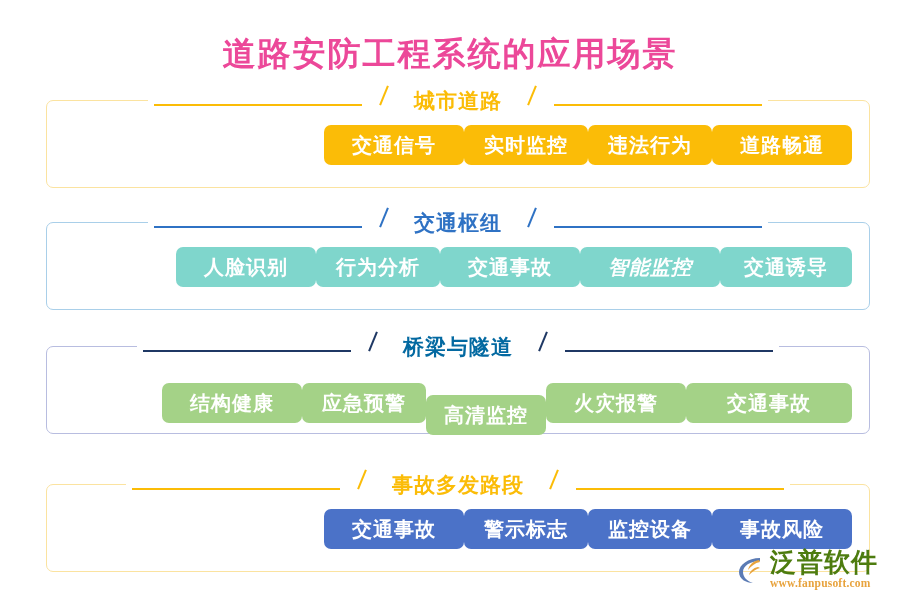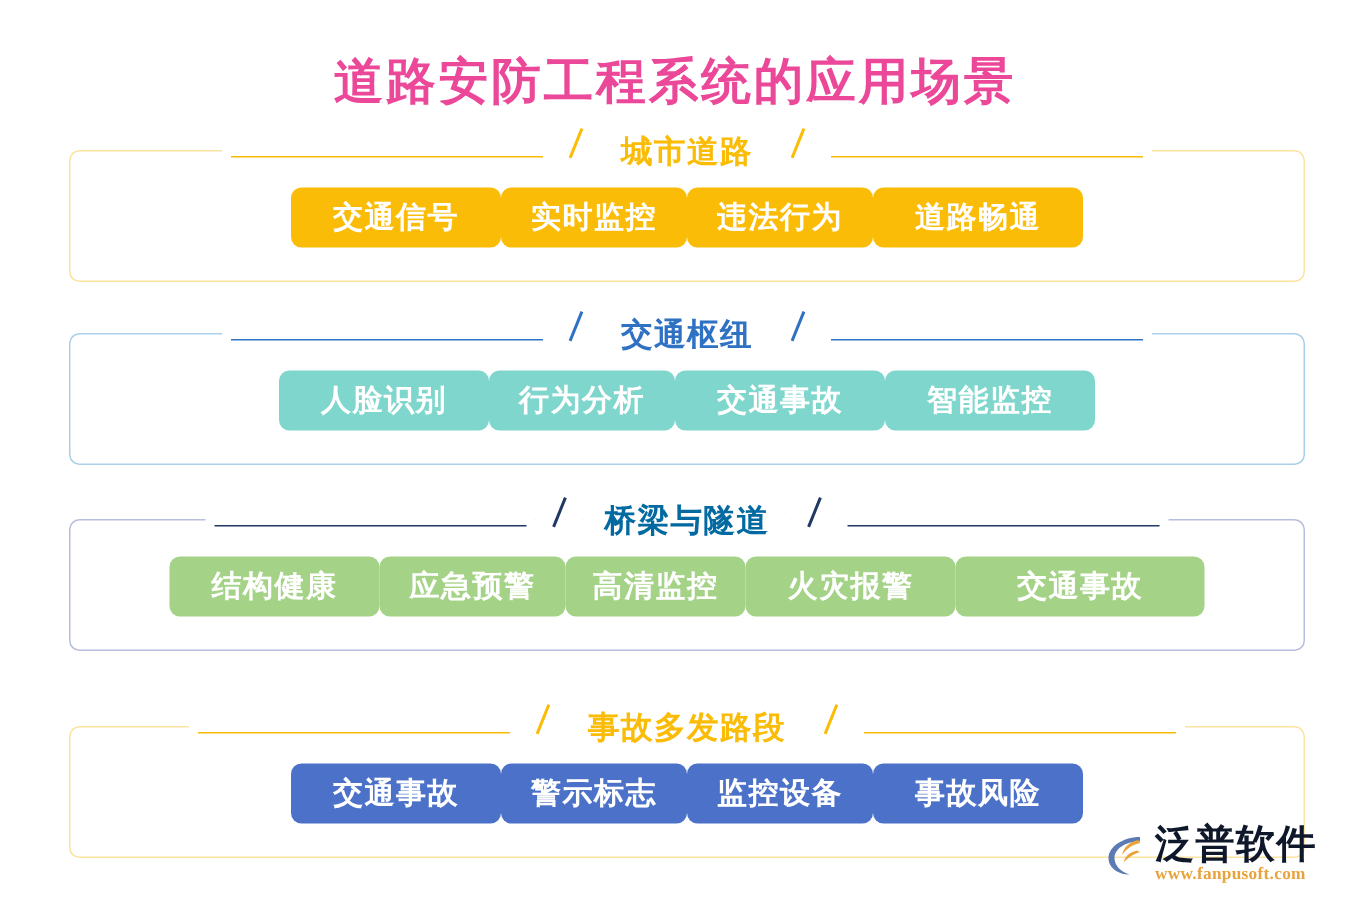--- a/index.html
+++ b/index.html
@@ -79,21 +79,21 @@
     line-height: 30px;
   }
 
   
   .tag-row {
     position: absolute;
     left: 17px;
     right: 17px;
     top: 24px;
     display: flex;
-    justify-content: center;
+    justify-content: flex-end;
     align-items: center;
   }
   .tag {
     height: 40px;
     line-height: 40px;
     border-radius: 7px;
     text-align: center;
     color: #ffffff;
     font-size: 20px;
     font-weight: bold;
@@ -106,26 +106,26 @@
   
   .s1 .tag:nth-child(1) { width: 140px; }
   .s1 .tag:nth-child(2) { width: 124px; }
   .s1 .tag:nth-child(3) { width: 124px; }
   .s1 .tag:nth-child(4) { width: 140px; }
   .s1 .tag:nth-child(5) { width: 166px; }
 
   .s2 .tag:nth-child(1) { width: 140px; }
   .s2 .tag:nth-child(2) { width: 124px; }
   .s2 .tag:nth-child(3) { width: 140px; }
-  .s2 .tag:nth-child(4) { width: 140px; }
+  .s2 .tag:nth-child(4) { width: 140px; font-style: italic; }
   .s2 .tag:nth-child(5) { width: 132px; }
 
   .s3 .tag:nth-child(1) { width: 140px; }
   .s3 .tag:nth-child(2) { width: 124px; }
-  .s3 .tag:nth-child(3) { width: 120px; }
+  .s3 .tag:nth-child(3) { width: 120px; margin-top: 24px; }
   .s3 .tag:nth-child(4) { width: 140px; }
   .s3 .tag:nth-child(5) { width: 166px; }
 
   .s4 .tag:nth-child(1) { width: 140px; }
   .s4 .tag:nth-child(2) { width: 124px; }
   .s4 .tag:nth-child(3) { width: 124px; }
   .s4 .tag:nth-child(4) { width: 140px; }
   .s4 .tag:nth-child(5) { width: 166px; }
 
   
@@ -171,21 +171,21 @@
     flex: 0 0 auto;
   }
   .logo-text-wrap {
     display: flex;
     flex-direction: column;
     justify-content: center;
   }
   .logo-name {
     font-size: 26px;
     font-weight: bold;
-    color: #0f172a;
+    color: #4d7c0f;
     line-height: 26px;
     letter-spacing: 1px;
     font-family: "Liberation Serif", "DejaVu Serif", serif;
   }
   .logo-url {
     font-size: 11.5px;
     color: #e8a33d;
     letter-spacing: 0.2px;
     line-height: 13px;
     margin-top: 1px;
@@ -238,20 +238,21 @@
       </span>
       <span class="sh-cap">
         <span class="sh-rule line-blue" style="display:inline-block;"></span>
       </span>
     </div>
     <div class="tag-row">
       <div class="tag teal">人脸识别</div>
       <div class="tag teal">行为分析</div>
       <div class="tag teal">交通事故</div>
       <div class="tag teal">智能监控</div>
+      <div class="tag teal">交通诱导</div>
     </div>
   </div>
 
   <div class="section s3">
     <div class="section-header">
       <span class="sh-cap">
         <span class="sh-rule line-navy" style="display:inline-block;"></span>
       </span>
       <span class="sh-cap">
         <span class="slash line-navy"></span>

